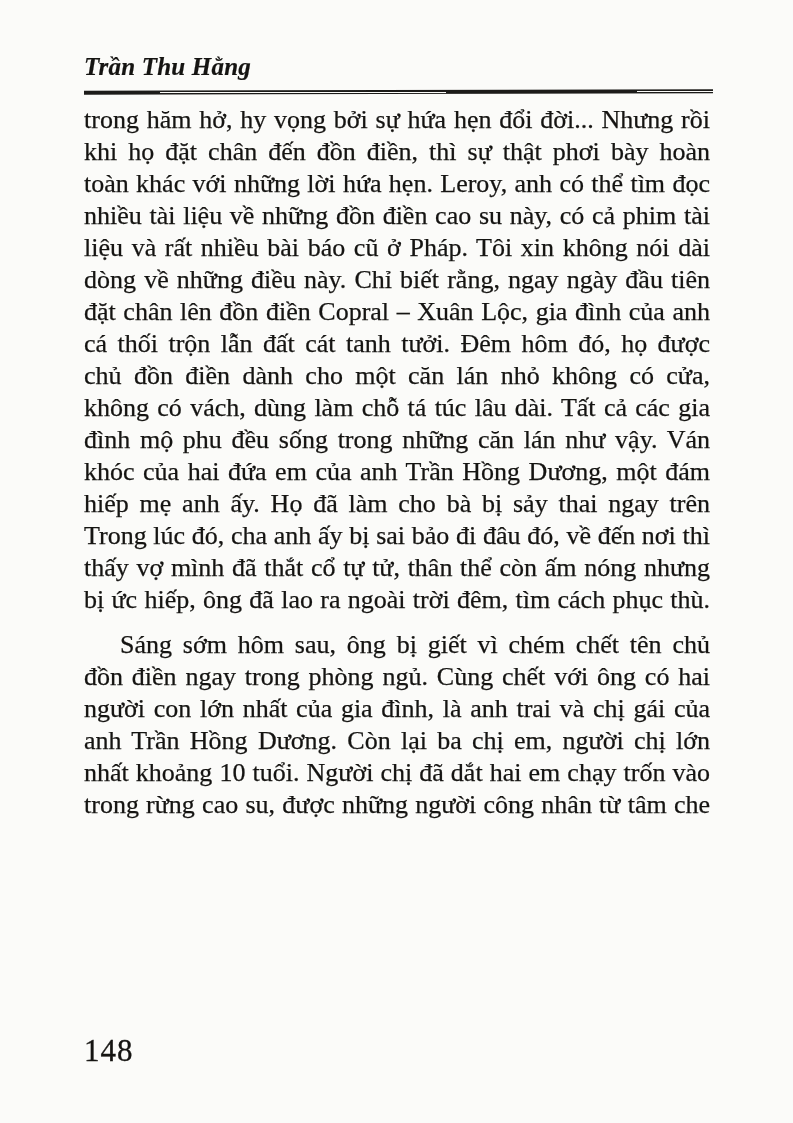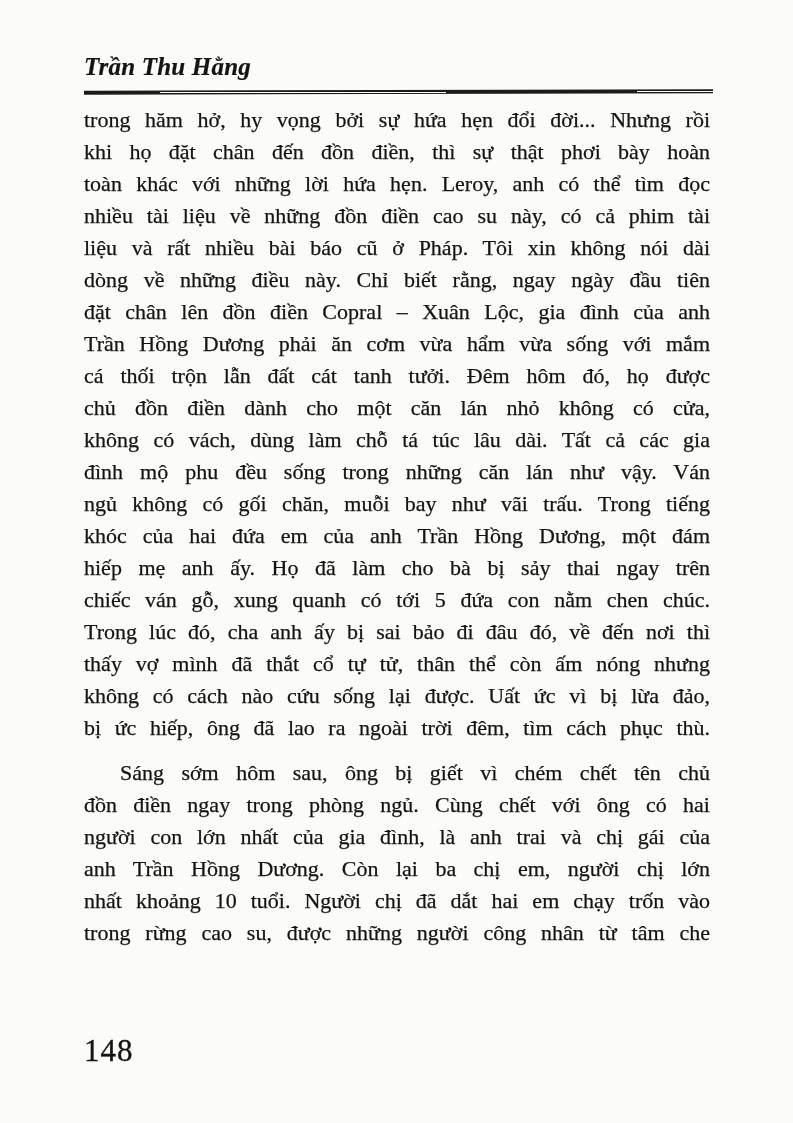--- a/index.html
+++ b/index.html
@@ -34,21 +34,21 @@
     position: absolute;
     left: 84px; top: 90px;
     width: 629px; height: 4px;
     background: linear-gradient(to bottom, var(--rule) 0 2px, transparent 2px 2.6px, var(--rule) 2.6px 100%);
     transform: rotate(-0.12deg);
   }
   .body-text {
     position: absolute;
     left: 84px; top: 104px;
     width: 626px;
-    font-size: 22px;
+    font-size: 26px;
     line-height: 32px;
     -webkit-text-stroke: 0.25px currentColor;
   }
   .line {
     text-align: justify;
     text-align-last: justify;
     white-space: normal;
   }
   .para + .para { margin-top: 13px; }
   .para.indented .line:first-child { text-indent: 36px; }
@@ -69,32 +69,28 @@
   <div class="head-rule"></div>
   <div class="body-text">
       <div class="para">
         <div class="line">trong hăm hở, hy vọng bởi sự hứa hẹn đổi đời... Nhưng rồi</div>
         <div class="line">khi họ đặt chân đến đồn điền, thì sự thật phơi bày hoàn</div>
         <div class="line">toàn khác với những lời hứa hẹn. Leroy, anh có thể tìm đọc</div>
         <div class="line">nhiều tài liệu về những đồn điền cao su này, có cả phim tài</div>
         <div class="line">liệu và rất nhiều bài báo cũ ở Pháp. Tôi xin không nói dài</div>
         <div class="line">dòng về những điều này. Chỉ biết rằng, ngay ngày đầu tiên</div>
         <div class="line">đặt chân lên đồn điền Copral – Xuân Lộc, gia đình của anh</div>
-        <div class="line">Trần Hồng Dương phải ăn cơm vừa hẩm vừa sống với mắm</div>
         <div class="line">cá thối trộn lẫn đất cát tanh tưởi. Đêm hôm đó, họ được</div>
         <div class="line">chủ đồn điền dành cho một căn lán nhỏ không có cửa,</div>
         <div class="line">không có vách, dùng làm chỗ tá túc lâu dài. Tất cả các gia</div>
         <div class="line">đình mộ phu đều sống trong những căn lán như vậy. Ván</div>
-        <div class="line">ngủ không có gối chăn, muỗi bay như vãi trấu. Trong tiếng</div>
         <div class="line">khóc của hai đứa em của anh Trần Hồng Dương, một đám</div>
         <div class="line">hiếp mẹ anh ấy. Họ đã làm cho bà bị sảy thai ngay trên</div>
-        <div class="line">chiếc ván gỗ, xung quanh có tới 5 đứa con nằm chen chúc.</div>
         <div class="line">Trong lúc đó, cha anh ấy bị sai bảo đi đâu đó, về đến nơi thì</div>
         <div class="line">thấy vợ mình đã thắt cổ tự tử, thân thể còn ấm nóng nhưng</div>
-        <div class="line">không có cách nào cứu sống lại được. Uất ức vì bị lừa đảo,</div>
         <div class="line">bị ức hiếp, ông đã lao ra ngoài trời đêm, tìm cách phục thù.</div>
       </div>
       <div class="para indented">
         <div class="line">Sáng sớm hôm sau, ông bị giết vì chém chết tên chủ</div>
         <div class="line">đồn điền ngay trong phòng ngủ. Cùng chết với ông có hai</div>
         <div class="line">người con lớn nhất của gia đình, là anh trai và chị gái của</div>
         <div class="line">anh Trần Hồng Dương. Còn lại ba chị em, người chị lớn</div>
         <div class="line">nhất khoảng 10 tuổi. Người chị đã dắt hai em chạy trốn vào</div>
         <div class="line">trong rừng cao su, được những người công nhân từ tâm che</div>
       </div>

